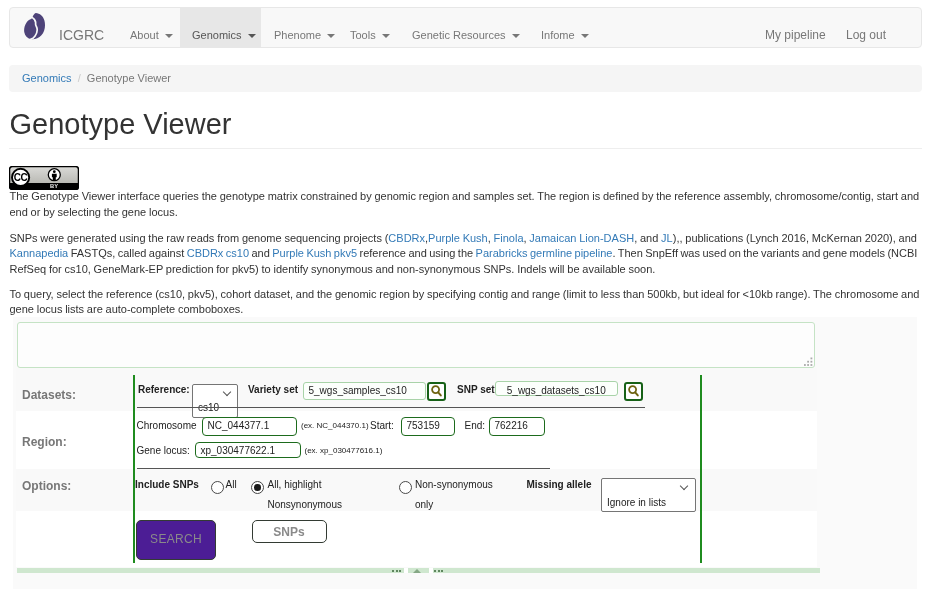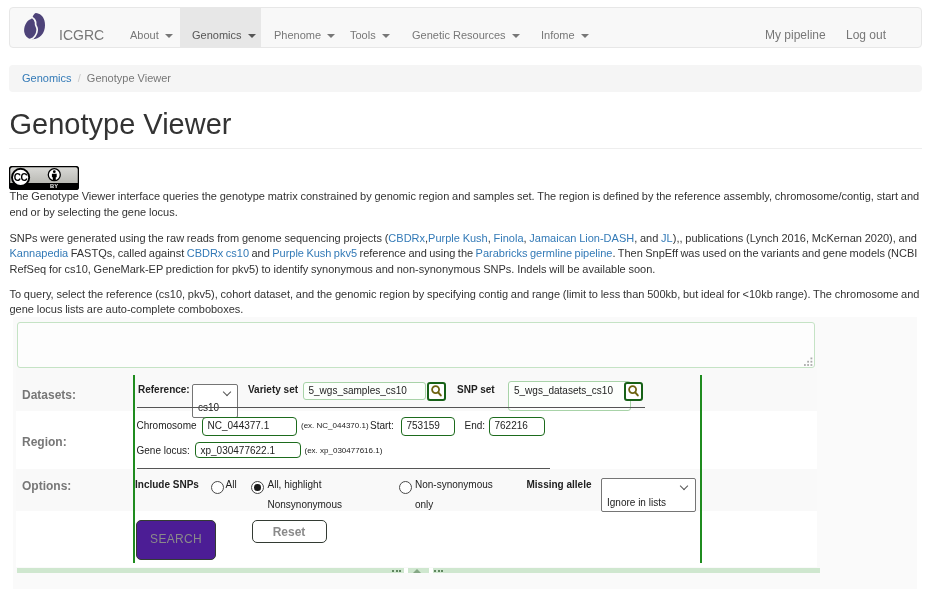--- a/index.html
+++ b/index.html
@@ -115,21 +115,21 @@
 <div class="chev" style="left:224px; top:389px;"></div>
 <div class="lbl b" style="left:248px; top:384px;">Variety set</div>
 <div class="inp-light" style="left:302.5px; top:381.5px; width:123.5px; height:18.5px; line-height:16.5px;">5_wgs_samples_cs10</div>
 <div class="qbtn" style="left:427px; top:382.3px;">
     <svg width="15" height="14.5" viewBox="0 0 15 14.5" style="position:absolute;left:0;top:0;">
       <circle cx="6.6" cy="5.6" r="3.5" fill="none" stroke="#6e6310" stroke-width="1.8"></circle>
       <line x1="9.2" y1="8.4" x2="11.8" y2="11.4" stroke="#6e6310" stroke-width="2" stroke-linecap="round"></line>
     </svg>
   </div>
 <div class="lbl b" style="left:457px; top:384px;">SNP set</div>
-<div class="inp-light" style="left:508px; top:381px; width:122.5px; height:30px; line-height:17px;">5_wgs_datasets_cs10</div>
+<div class="inp-light" style="left:495px; top:381px; width:122.5px; height:15px; line-height:17px;text-align:center;">5_wgs_datasets_cs10</div>
 <div class="qbtn" style="left:623.5px; top:382.3px;">
     <svg width="15" height="14.5" viewBox="0 0 15 14.5" style="position:absolute;left:0;top:0;">
       <circle cx="6.6" cy="5.6" r="3.5" fill="none" stroke="#6e6310" stroke-width="1.8"></circle>
       <line x1="9.2" y1="8.4" x2="11.8" y2="11.4" stroke="#6e6310" stroke-width="2" stroke-linecap="round"></line>
     </svg>
   </div>
 <div class="abs divider" style="left:137px; top:407px; width:508px;"></div>
 
 <div class="lbl" style="left:136.5px; top:419.5px;">Chromosome</div>
 <div class="inp" style="left:201.5px; top:417px; width:95px; height:19px; line-height:16px;">NC_044377.1</div>
@@ -148,21 +148,21 @@
 <div class="lbl" style="left:225.5px; top:479px;">All</div>
 <div class="radio on" style="left:251.3px; top:481.3px;"></div>
 <div class="lbl" style="left:267.5px; top:475.3px; line-height:19.5px;">All, highlight<br>Nonsynonymous</div>
 <div class="radio" style="left:398.8px; top:481.3px;"></div>
 <div class="lbl" style="left:415px; top:475.3px; line-height:19.5px;">Non-synonymous<br>only</div>
 <div class="lbl b" style="left:526.5px; top:479px;">Missing allele</div>
 <div class="sel" style="left:601px; top:478px; width:95px; height:16.5px; line-height:15px;">Ignore in lists</div>
 <div class="chev" style="left:681px; top:482.5px;"></div>
 
 <div class="abs" style="left:136px; top:519.5px; width:80px; height:40px; border:1.5px solid #333b33; border-radius:5px; background:#4c1d95; color:#8a8a8a; font-size:12px; text-align:center; line-height:37px; letter-spacing:0.3px;">SEARCH</div>
-<div class="abs" style="left:251.5px; top:520px; width:75px; height:23px; border:1.5px solid #333b33; border-radius:5px; background:#fff; color:#8a8a8a; font-size:12px; font-weight:bold; text-align:center; line-height:22.5px;">Reset</div>
+<div class="abs" style="left:251.5px; top:520px; width:75px; height:23px; border:1.5px solid #333b33; border-radius:5px; background:#fff; color:#8a8a8a; font-size:12px; font-weight:bold; text-align:center; line-height:22.5px;">SNPs</div>
 
 <div class="abs" id="splitter"></div>
 <div class="abs" style="left:404px; top:568px; width:4px; height:5px; background:#fff;"></div>
 <div class="abs" style="left:429px; top:568px; width:4px; height:5px; background:#fff;"></div>
 <div class="abs" style="left:392px; top:569.5px; width:2px; height:2px; background:#5f875f;"></div>
 <div class="abs" style="left:395.5px; top:569.5px; width:2px; height:2px; background:#5f875f;"></div>
 <div class="abs" style="left:399px; top:569.5px; width:2px; height:2px; background:#5f875f;"></div>
 <div class="abs" style="left:413px; top:568.5px; width:0; height:0; border-left:4.5px solid transparent; border-right:4.5px solid transparent; border-bottom:4.5px solid #86a886;"></div>
 <div class="abs" style="left:434px; top:569.5px; width:2px; height:2px; background:#5f875f;"></div>
 <div class="abs" style="left:437.5px; top:569.5px; width:2px; height:2px; background:#5f875f;"></div>

